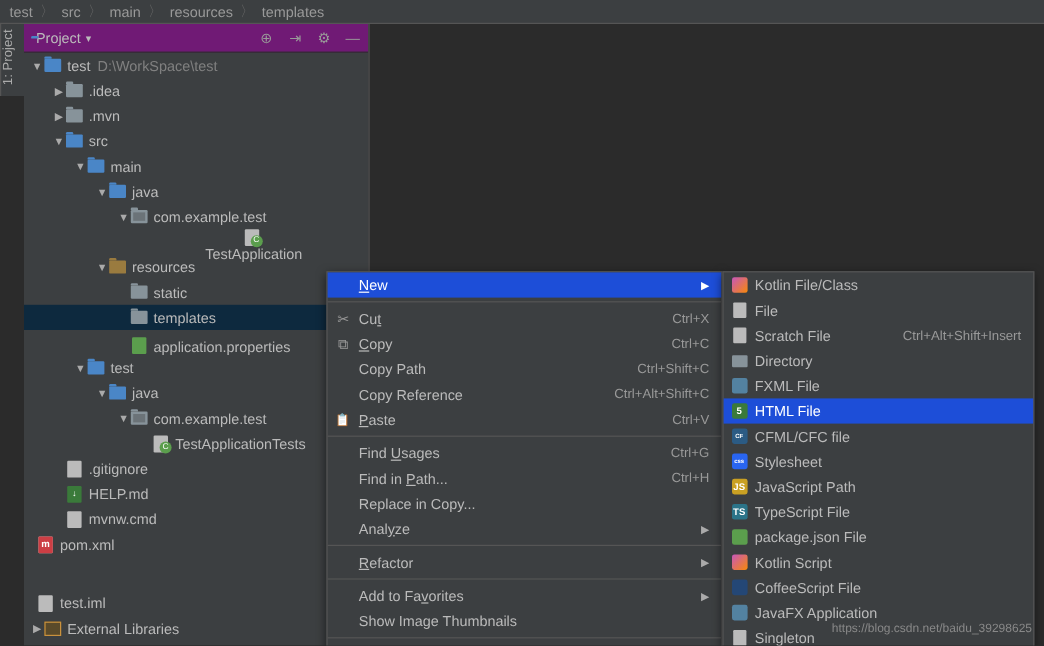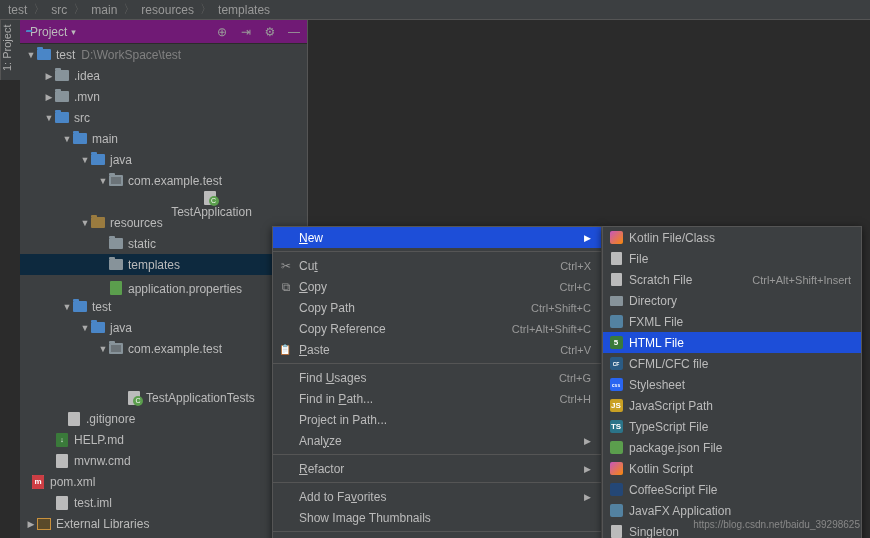--- a/index.html
+++ b/index.html
@@ -205,28 +205,28 @@
       </span>
       <span>java</span>
     </div>
     <div class="row" style="padding-left: 78px;">
       <span class="disc">▼</span>
       <span class="ic">
         <span class="folder pkg"></span>
       </span>
       <span>com.example.test</span>
     </div>
-    <div class="row" style="padding-left: 96px; margin-top: 28px;">
+    <div class="row" style="padding-left: 96px;">
       <span class="disc"></span>
       <span class="ic">
         <span class="filei java"></span>
       </span>
       <span>TestApplicationTests</span>
     </div>
-    <div class="row" style="padding-left: 36px;">
+    <div class="row" style="padding-left: 24px;">
       <span class="disc"></span>
       <span class="ic">
         <span class="filei git"></span>
       </span>
       <span>.gitignore</span>
     </div>
     <div class="row" style="padding-left: 24px;">
       <span class="disc"></span>
       <span class="ic">
         <span class="filei md">↓</span>
@@ -240,21 +240,21 @@
       </span>
       <span>mvnw.cmd</span>
     </div>
     <div class="row" style="">
       <span class="disc"></span>
       <span class="ic">
         <span class="filei m"></span>
       </span>
       <span>pom.xml</span>
     </div>
-    <div class="row" style="padding-left: 24px;">
+    <div class="row" style=" margin-top: 28px;">
       <span class="disc"></span>
       <span class="ic">
         <span class="filei"></span>
       </span>
       <span>test.iml</span>
     </div>
     <div class="row" style="padding-left: 6px;">
       <span class="disc">▶</span>
       <span class="ic">
         <span class="libicon"></span>
@@ -309,21 +309,21 @@
     <div class="msep"></div>
     <div class="mi">
       <span>Find <span class="u">U</span>sages</span>
       <span class="sc">Ctrl+G</span>
     </div>
     <div class="mi">
       <span>Find in <span class="u">P</span>ath...</span>
       <span class="sc">Ctrl+H</span>
     </div>
     <div class="mi">
-      <span>Project in Path...</span>
+      <span>Replace in Copy...</span>
     </div>
     <div class="mi">
       <span>Anal<span class="u">y</span>ze</span>
       <span class="arr">▶</span>
     </div>
     <div class="msep"></div>
     <div class="mi">
       <span><span class="u">R</span>efactor</span>
       <span class="arr">▶</span>
     </div>

